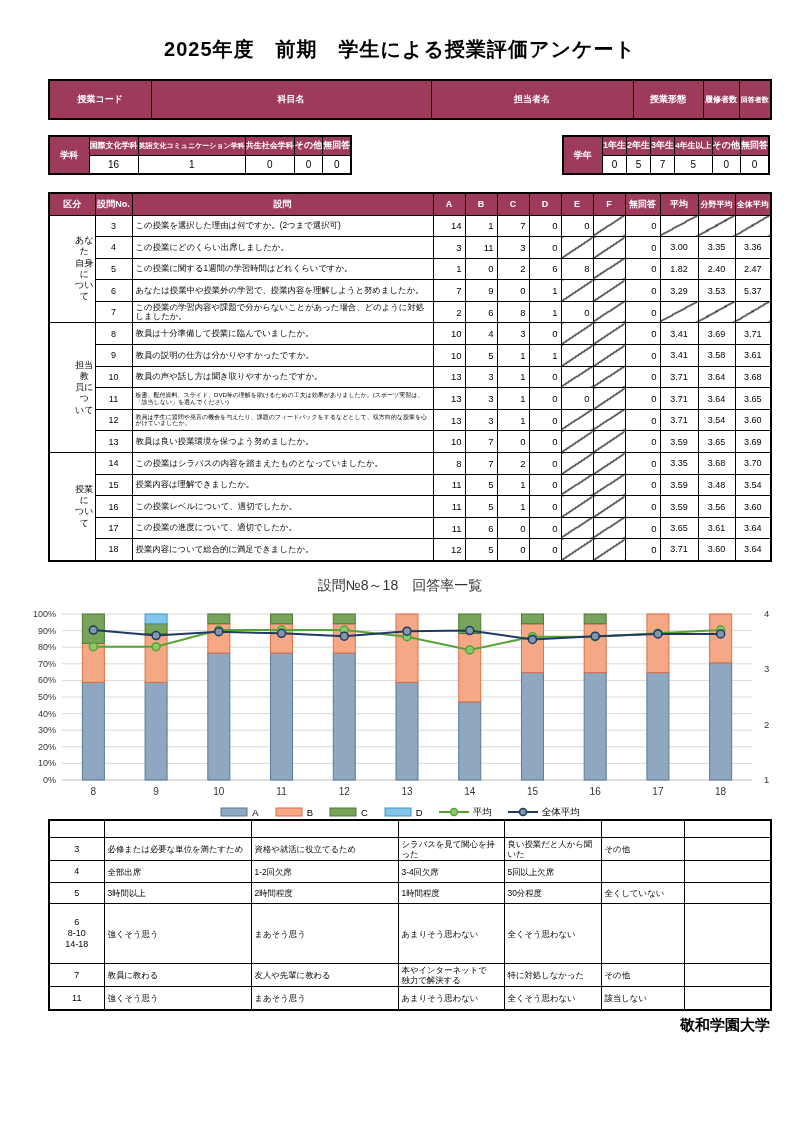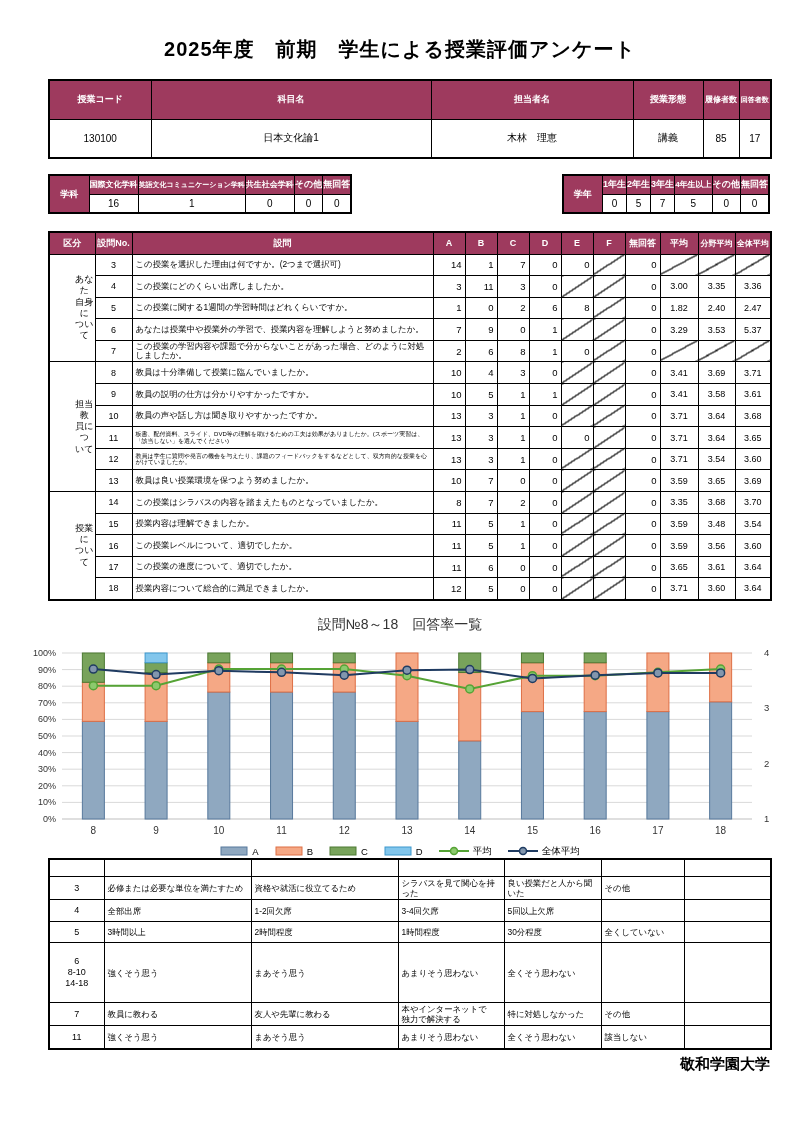--- a/index.html
+++ b/index.html
@@ -74,28 +74,20 @@
         <col style="width:32px">
       </colgroup>
     <tbody>
         <tr>
       <td class="hd">授業コード</td>
       <td class="hd">科目名</td>
       <td class="hd">担当者名</td>
       <td class="hd">授業形態</td>
       <td class="hd sm">履修者数</td>
       <td class="hd xs">回答者数</td>
-    </tr>
-    <tr>
-      <td class="val">130100</td>
-      <td class="val">日本文化論1</td>
-      <td class="val">木林　理恵</td>
-      <td class="val">講義</td>
-      <td class="val">85</td>
-      <td class="val">17</td>
     </tr>
   </tbody>
     </table>
 
   <div class="mid-tables">
     <table class="mini" id="dept-table">
         <tbody>
           <tr>
             <td class="hd" rowspan="2" style="width: 40px;">学科</td>
             <td class="hd sm">国際文化学科</td>

